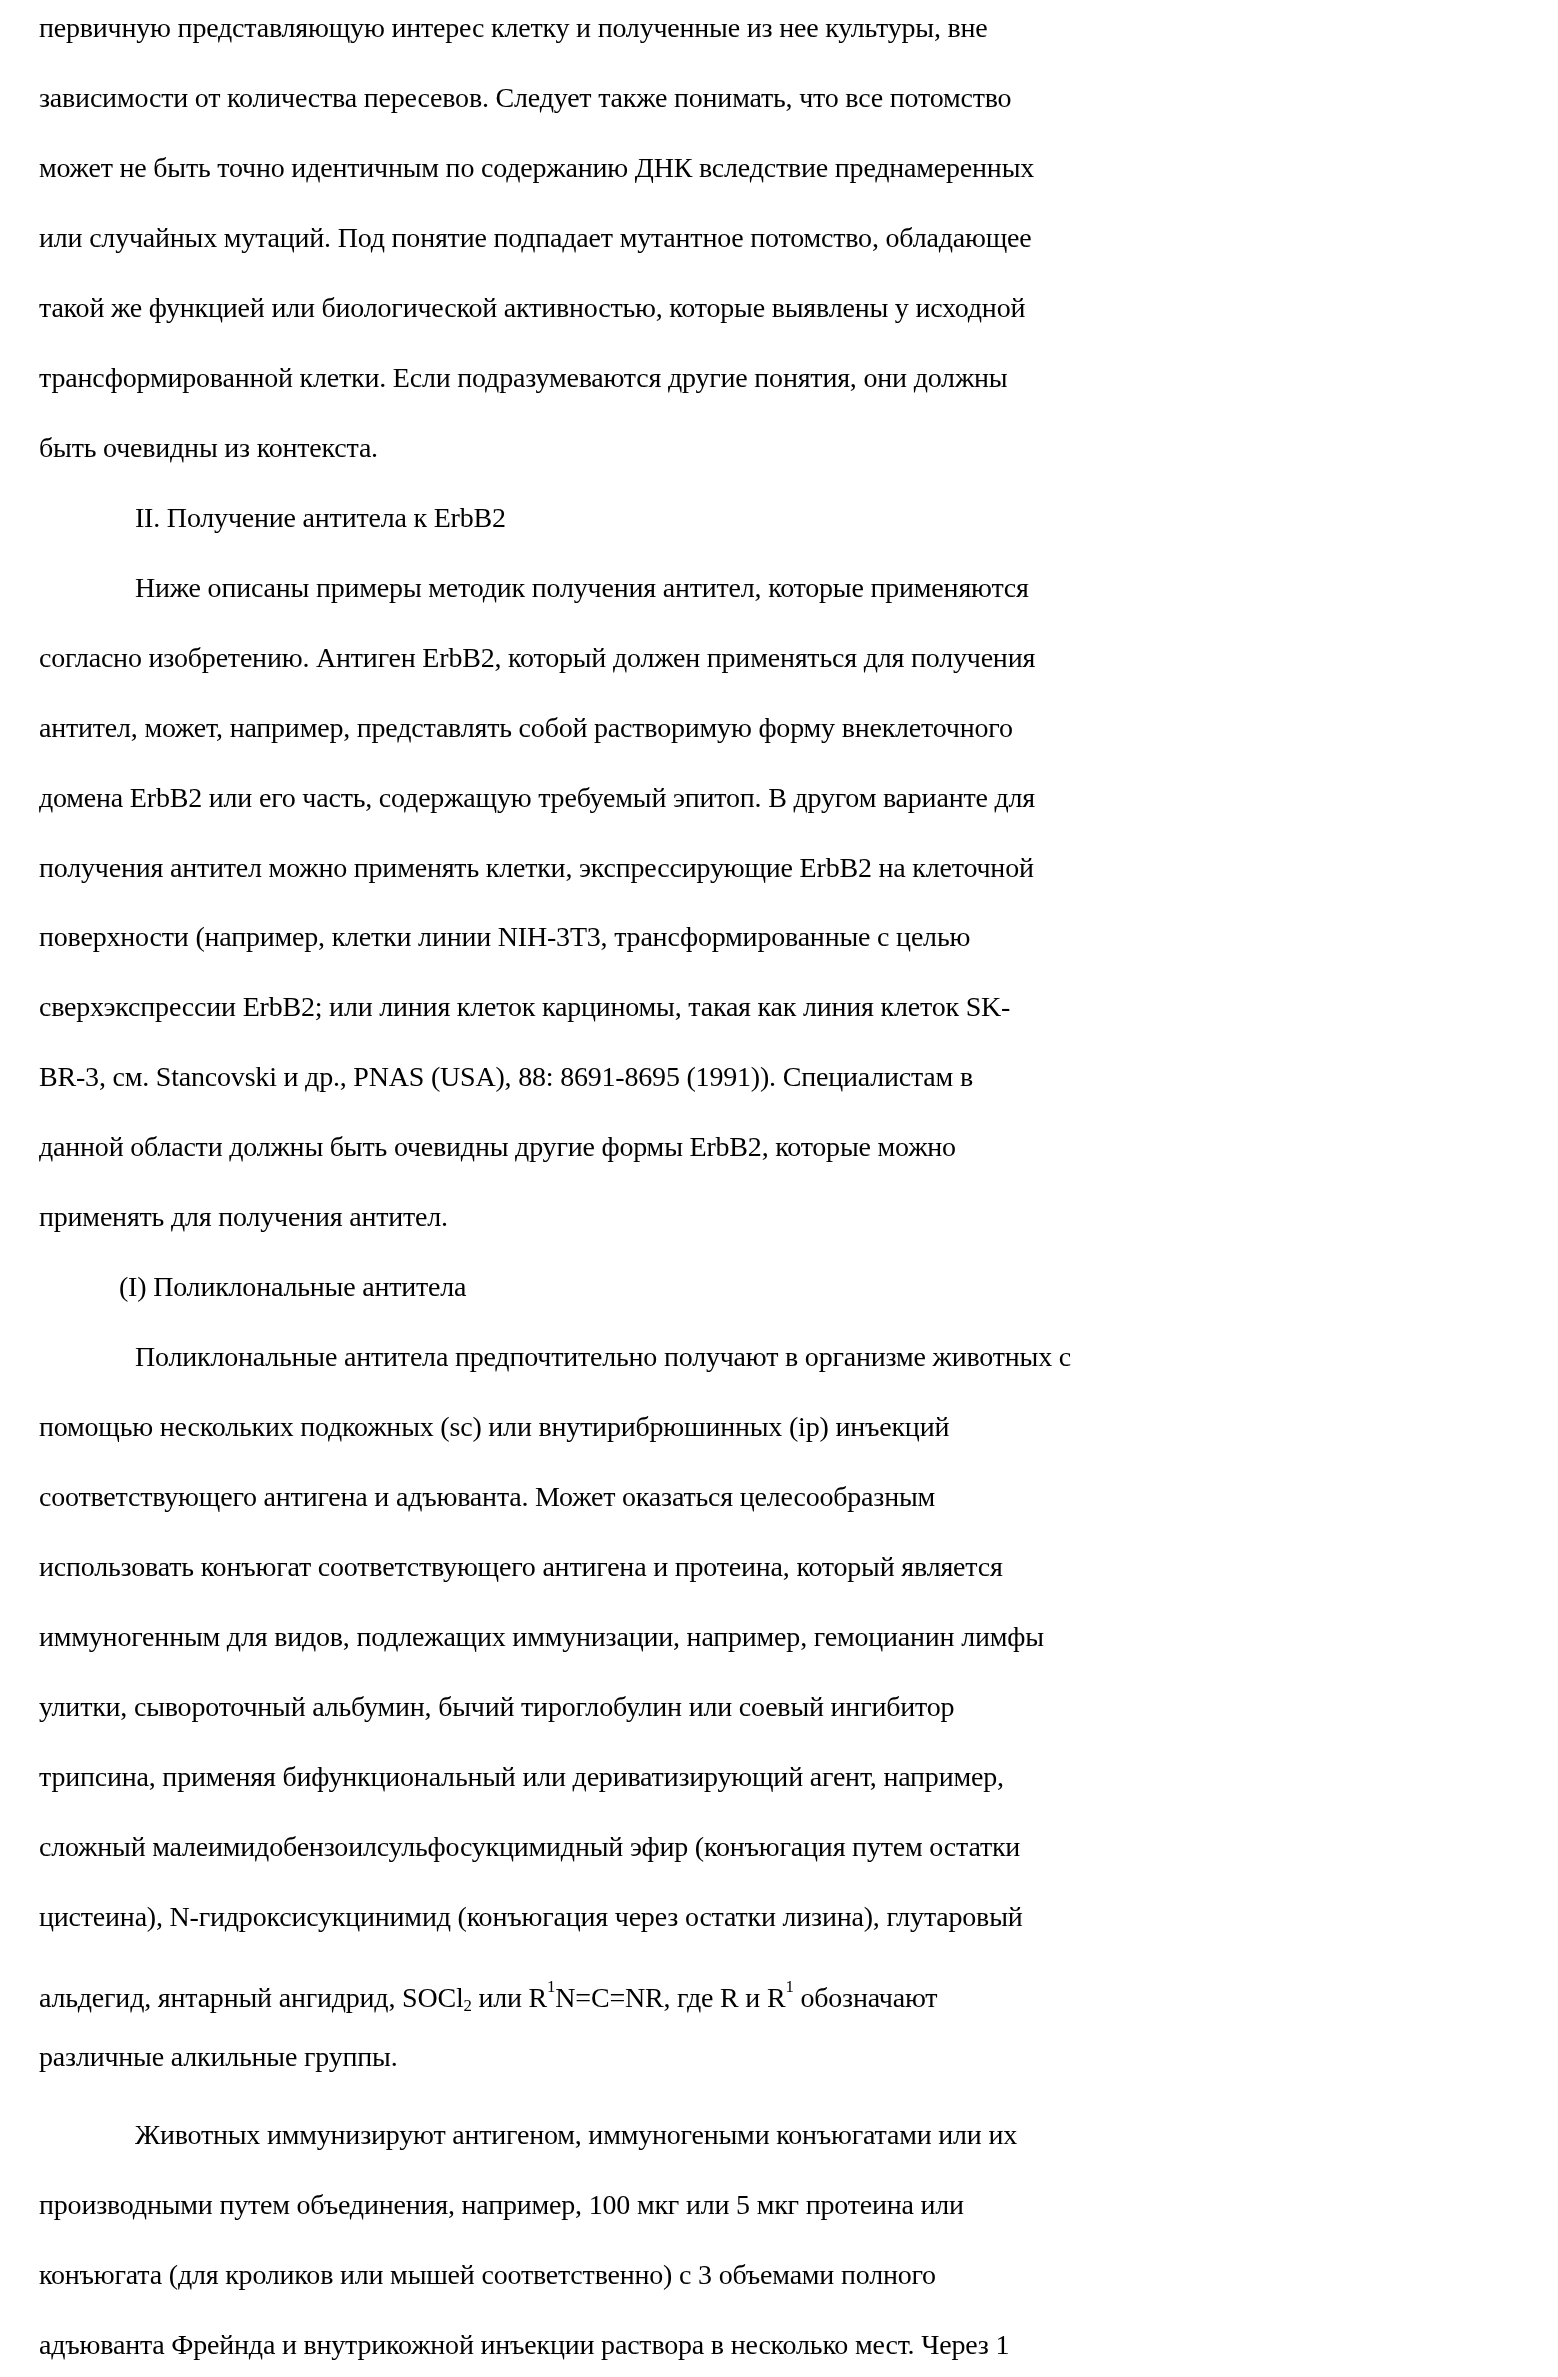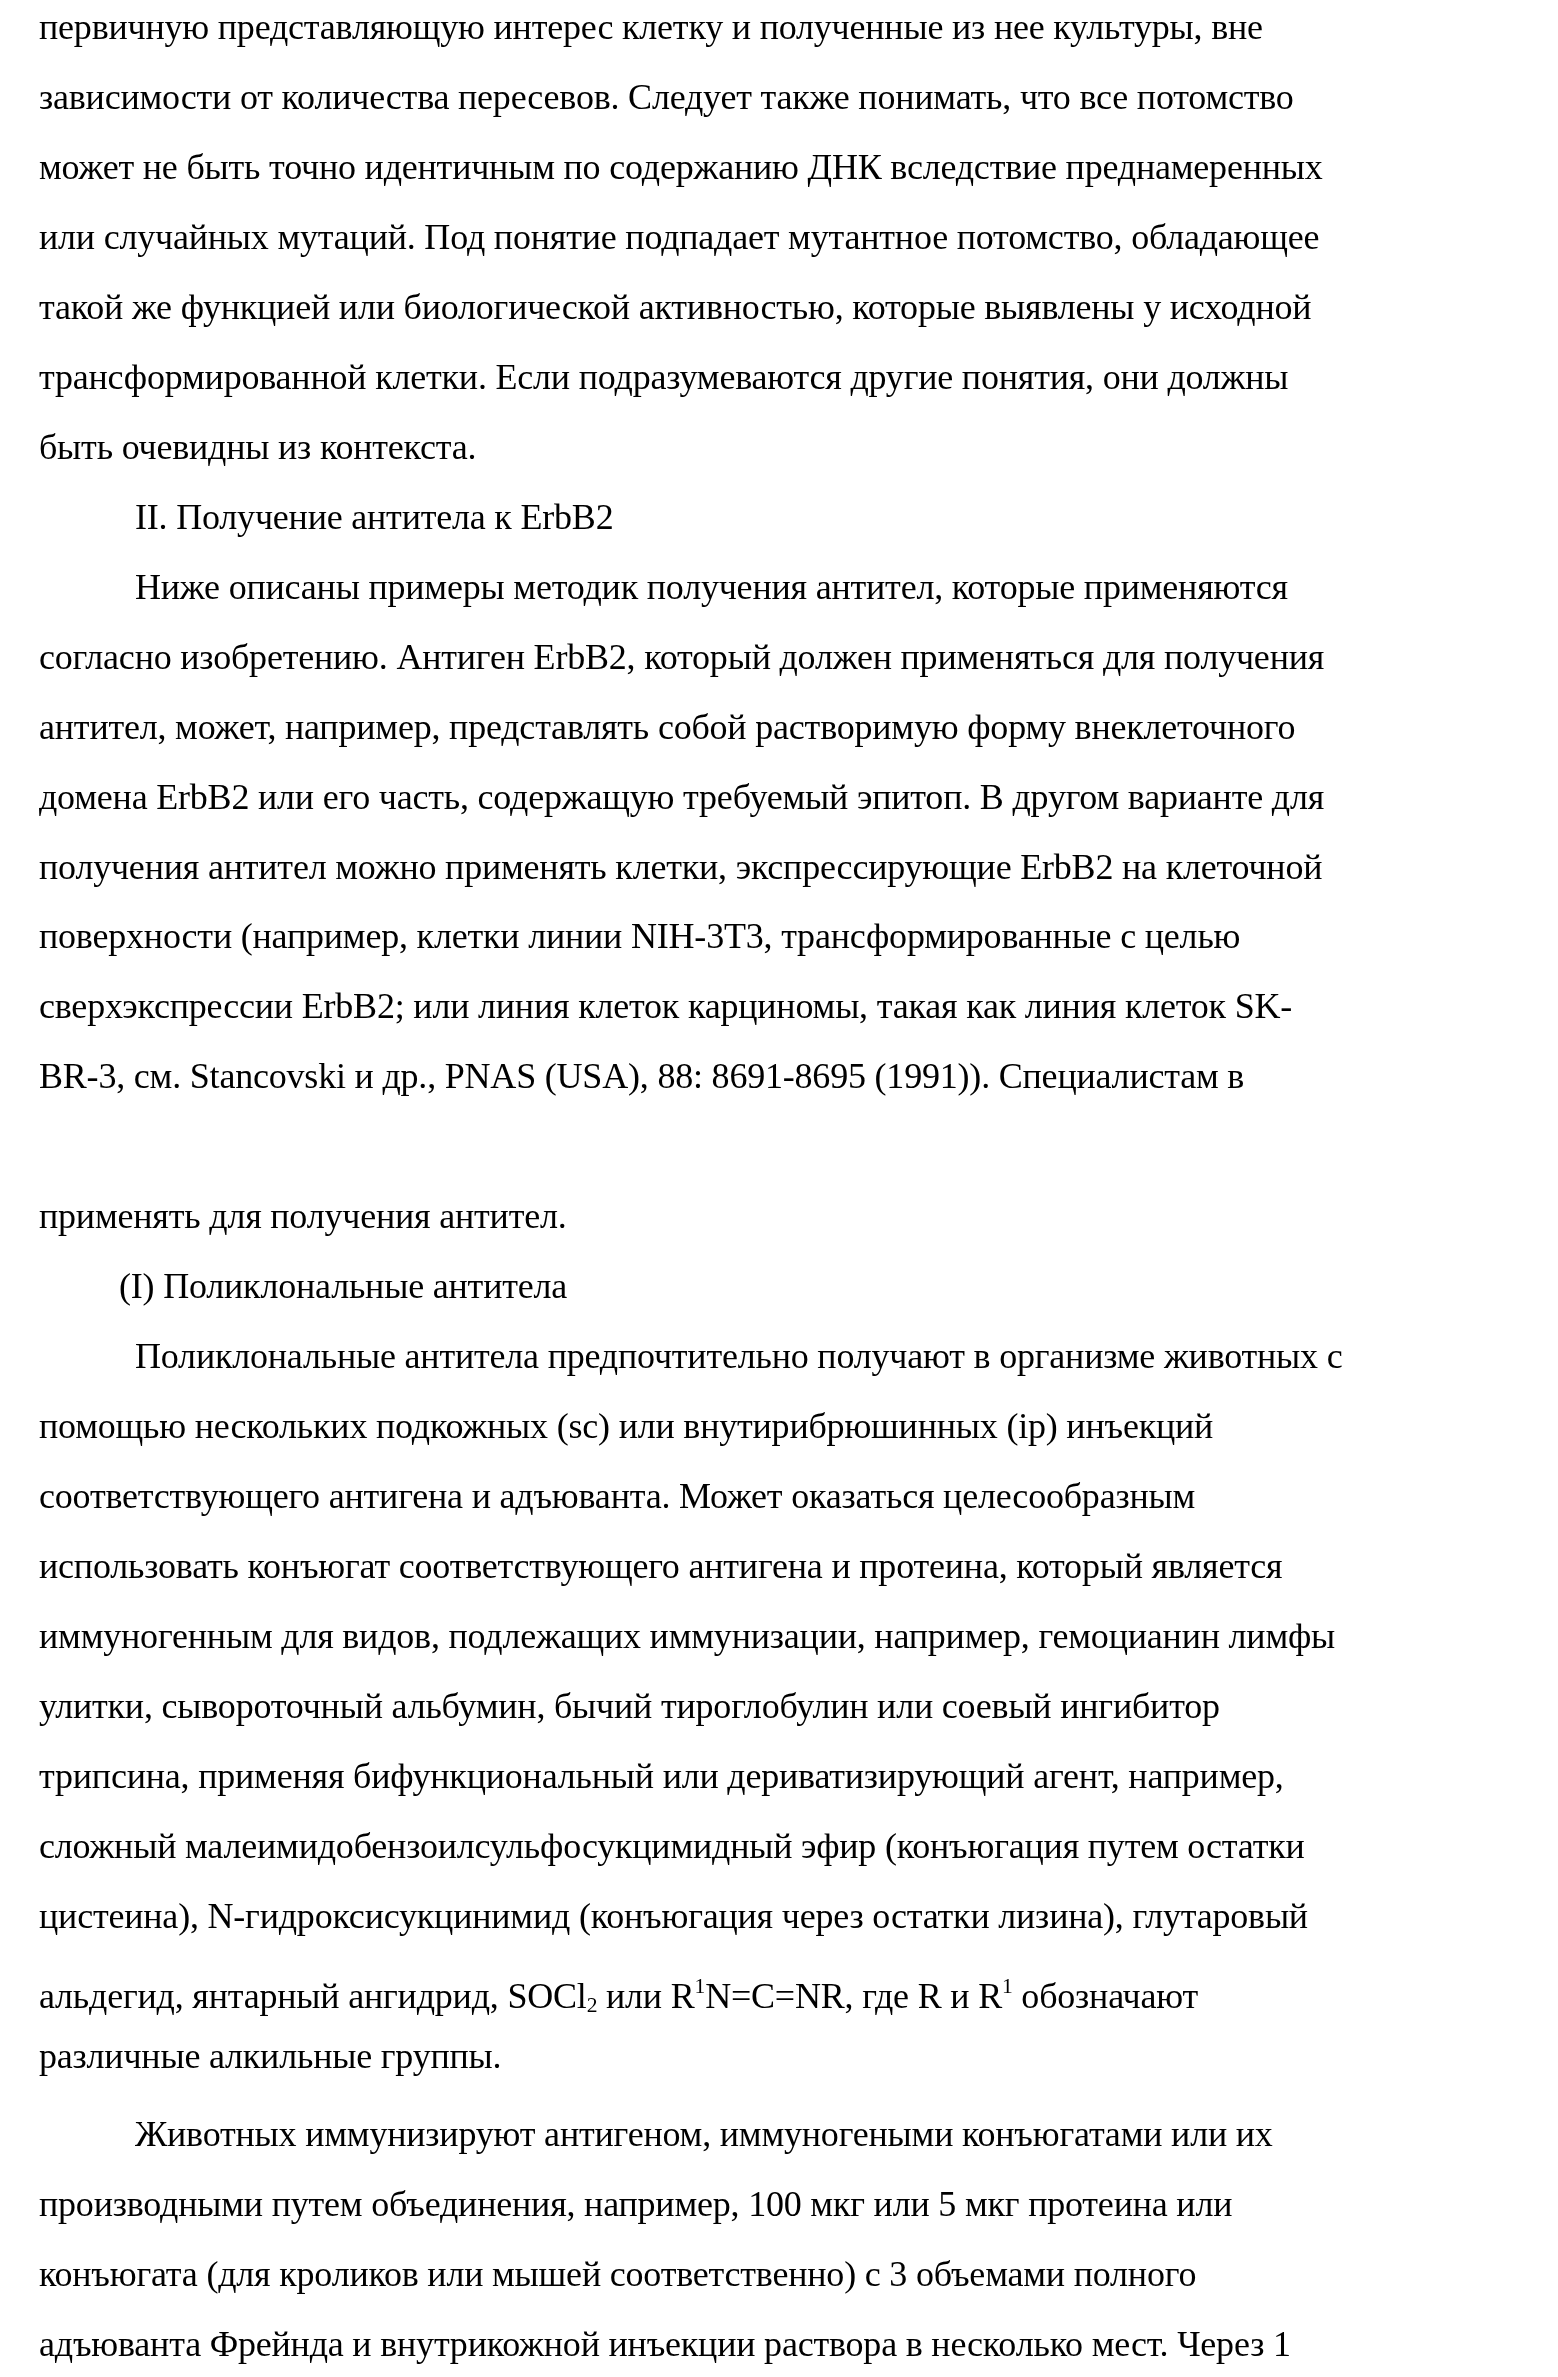--- a/index.html
+++ b/index.html
@@ -5,21 +5,21 @@
   html, body { margin: 0; padding: 0; background: #ffffff; }
   body { width: 1559px; height: 2377px; overflow: hidden; position: relative; }
   .page {
     position: absolute; left: 0; top: 0; width: 1559px; height: 2377px;
     font-family: "Liberation Serif", "DejaVu Serif", serif;
     color: #000000;
   }
   .line {
     position: absolute;
     left: 39px;
-    font-size: 36px;
+    font-size: 28px;
     line-height: 45px;
     white-space: nowrap;
     letter-spacing: -0.2px;
   }
   .indent { left: 135px; }
   .indent-sm { left: 119px; }
   .underline { text-decoration-thickness: 2.4px; text-underline-offset: 4.8px; }
   sup, sub { font-size: 60%; }
   sub { vertical-align: -4.8px; }
   sup { vertical-align: 14.5px; }
@@ -42,20 +42,21 @@
   </div>
 
   <div class="line indent" style="top:565px">Ниже описаны примеры методик получения антител, которые применяются</div>
   <div class="line" style="top:635px">согласно изобретению. Антиген ErbB2, который должен применяться для получения</div>
   <div class="line" style="top:705px">антител, может, например, представлять собой растворимую форму внеклеточного</div>
   <div class="line" style="top:775px">домена ErbB2 или его часть, содержащую требуемый эпитоп. В другом варианте для</div>
   <div class="line" style="top:845px">получения антител можно применять клетки, экспрессирующие ErbB2 на клеточной</div>
   <div class="line" style="top:914px">поверхности (например, клетки линии NIH-3T3, трансформированные с целью</div>
   <div class="line" style="top:984px">сверхэкспрессии ErbB2; или линия клеток карциномы, такая как линия клеток SK-</div>
   <div class="line" style="top:1054px">BR-3, см. Stancovski и др., PNAS (USA), 88: 8691-8695 (1991)). Специалистам в</div>
+  <div class="line" style="top:1124px">данной области должны быть очевидны другие формы ErbB2, которые можно</div>
   <div class="line" style="top:1194px">применять для получения антител.</div>
 
   <div class="line indent-sm" style="top:1264px">(I) Поликлональные антитела</div>
 
   <div class="line indent" style="top:1334px">Поликлональные антитела предпочтительно получают в организме животных с</div>
   <div class="line" style="top:1404px">помощью нескольких подкожных (sc) или внутирибрюшинных (ip) инъекций</div>
   <div class="line" style="top:1474px">соответствующего антигена и адъюванта. Может оказаться целесообразным</div>
   <div class="line" style="top:1544px">использовать конъюгат соответствующего антигена и протеина, который является</div>
   <div class="line" style="top:1614px">иммуногенным для видов, подлежащих иммунизации, например, гемоцианин лимфы</div>
   <div class="line" style="top:1684px">улитки, сывороточный альбумин, бычий тироглобулин или соевый ингибитор</div>

